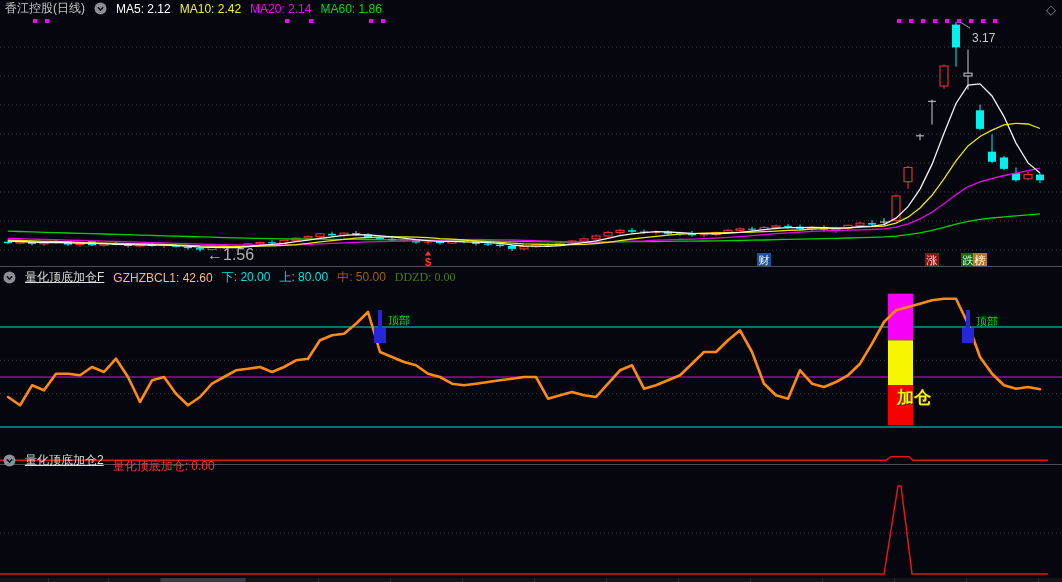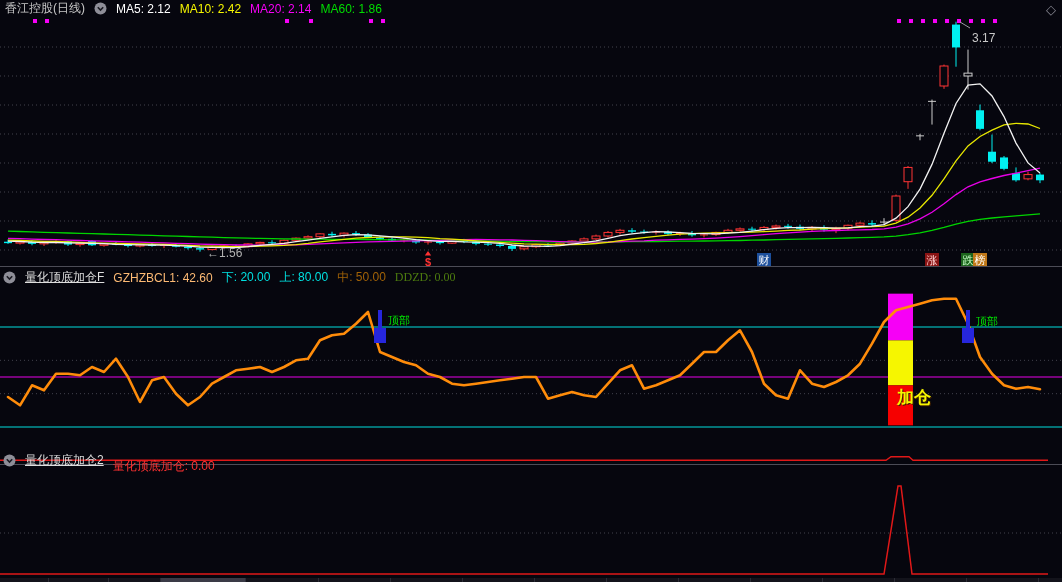--- a/index.html
+++ b/index.html
@@ -247,21 +247,21 @@
       <rect x="757" y="253" width="14" height="14" fill="#1c4f9c"></rect>
       <text x="764" y="264" fill="#ffffff" font-size="11" text-anchor="middle">财</text>
       <rect x="925" y="253" width="14" height="14" fill="#8a1414"></rect>
       <text x="932" y="264" fill="#ffd0d0" font-size="11" text-anchor="middle">涨</text>
       <rect x="961" y="253" width="14" height="14" fill="#1c641c"></rect>
       <text x="968" y="264" fill="#c8ffc8" font-size="11" text-anchor="middle">跌</text>
       <rect x="973" y="253" width="14" height="14" fill="#c07818"></rect>
       <text x="980" y="264" fill="#ffffff" font-size="11" text-anchor="middle">榜</text>
     </svg>
 
-  <div class="ann" style="left:207px;top:247px;color:#b2b2b2;font-size:12px;">←1.56</div>
+  <div class="ann" style="left:207px;top:247px;color:#b2b2b2;font-size:16px;">←1.56</div>
   <div class="ann" style="left:972px;top:23px;color:#c8c8c8;font-size:12px;margin-top:9px;">3.17</div>
 
   <div class="divider" style="top:266px"></div>
 
   <div class="hdr" style="top:269px">
     <span class="chev">
       <svg width="13" height="13" viewBox="0 0 13 13" style="position:static">
         <circle cx="6.5" cy="6.5" r="6" fill="#8e8e98"></circle>
         <path d="M3.8 5.3 L6.5 8 L9.2 5.3" stroke="#1a1a22" stroke-width="1.6" fill="none"></path>
       </svg>

